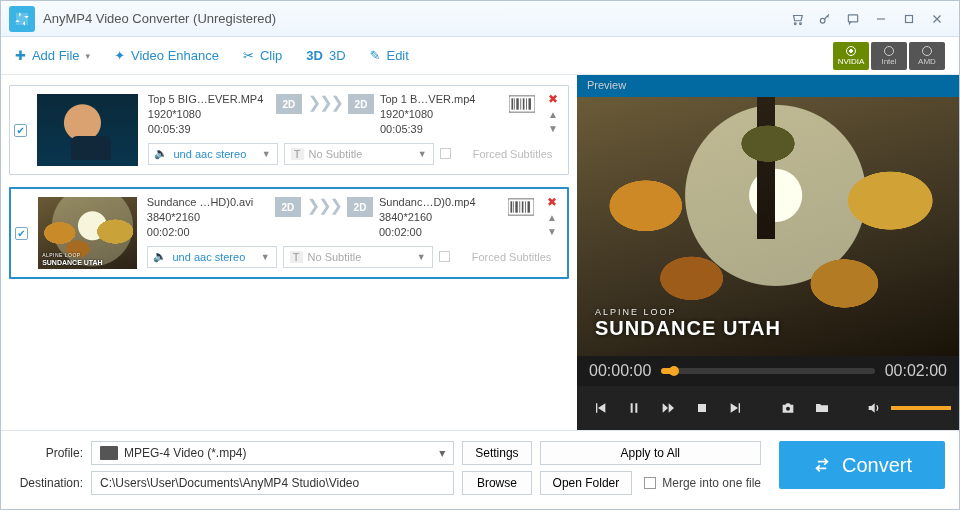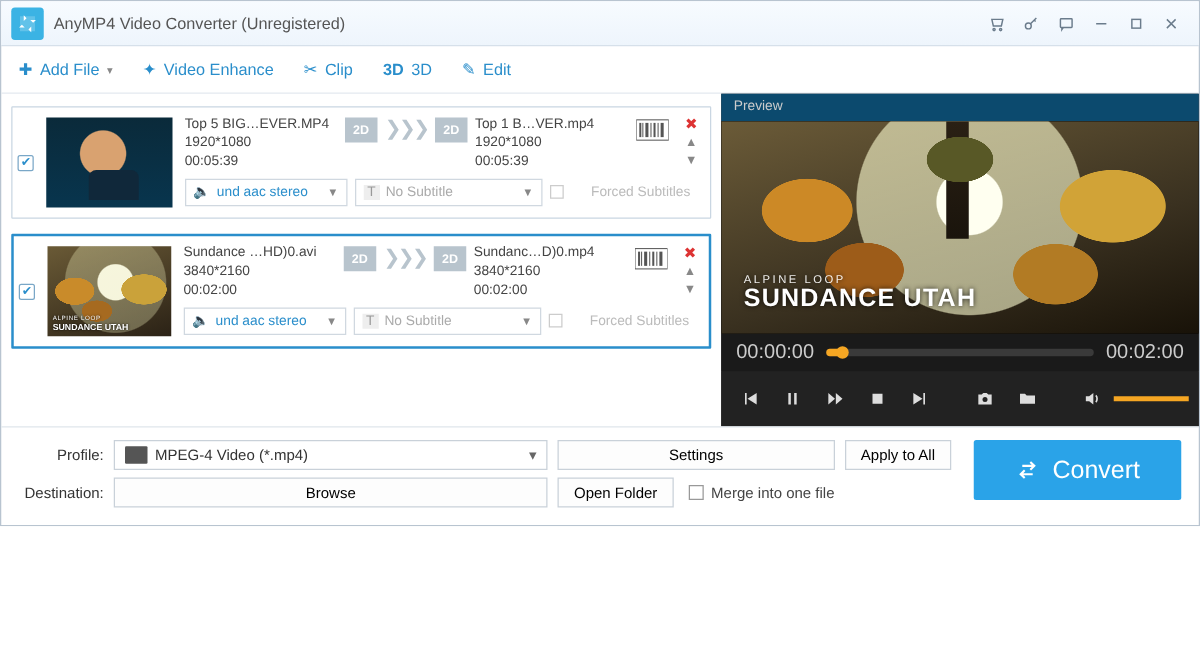--- a/index.html
+++ b/index.html
@@ -1,17 +1,17 @@
 <!DOCTYPE html>
 <html><head>
 <meta charset="utf-8">
 <style>
   * { box-sizing: border-box; margin: 0; padding: 0; }
   body { font-family: "Segoe UI", Arial, sans-serif; font-size: 12px; color: #333; background: #fff; }
-  .window { width: 960px; height: 421px; border: 1px solid #b8c4d0; background: #fff; display: flex; flex-direction: column; }
+  .window { width: 960px; height: 510px; border: 1px solid #b8c4d0; background: #fff; display: flex; flex-direction: column; }
   .titlebar { height: 36px; background: linear-gradient(#f7fbff,#eef5fc); display: flex; align-items: center; padding: 0 8px; border-bottom: 1px solid #d6e0ea; }
   .logo { width: 26px; height: 26px; background: #3bb3e4; border-radius: 3px; display:flex; align-items:center; justify-content:center; margin-right:8px;}
   .logo svg { width:18px; height:18px; }
   .title-text { font-size: 13px; color: #555; }
   .titlebar .spacer { flex: 1; }
   .title-btn { width: 28px; height: 24px; display:flex; align-items:center; justify-content:center; color:#6b7c8c; cursor:pointer; }
   .title-btn svg { width:14px; height:14px; }
   .toolbar { height: 38px; display:flex; align-items:center; padding: 0 14px; gap: 24px; border-bottom:1px solid #e4e9ef;}
   .tool-btn { display:flex; align-items:center; gap:6px; color:#2a8ecb; font-size:13px; cursor:pointer; }
   .tool-btn .icon { color:#2a8ecb; }
@@ -50,21 +50,21 @@
   .row2 { display:flex; align-items:center; gap:6px; margin-top:6px; }
   .dd { height:22px; border:1px solid #d0d8e0; background:#fff; display:flex; align-items:center; padding:0 6px; font-size:11px; color:#555; cursor:pointer; }
   .dd .caret { margin-left:auto; color:#888; font-size:9px;}
   .dd.audio { width:130px; color:#2a8ecb;}
   .dd.audio .spk{color:#2a8ecb; margin-right:5px;}
   .dd.sub { width:150px; color:#aaa;}
   .dd.sub .t{ background:#eee; padding:0 3px; margin-right:5px; color:#999;}
   .forced { display:flex; align-items:center; gap:22px; color:#bbb; font-size:11px;}
   .forced .box{width:11px;height:11px;border:1px solid #ccc;}
   .preview-pane { flex:1; background:#1f1f1f; display:flex; flex-direction:column; }
-  .preview-header { height:22px; background:#0c4a6e; color:#ccc; font-size:11px; padding:4px 10px; }
+  .preview-header { height:22px; background:#0369a1; color:#ccc; font-size:11px; padding:4px 10px; }
   .preview-img { flex:1; position:relative; overflow:hidden; background:#000;}
   .preview-img .bg { position:absolute; inset:0; background:
      radial-gradient(circle at 52% 38%, rgba(255,255,240,1) 0 26px, rgba(255,255,210,.6) 27px 90px, transparent 91px),
      linear-gradient(165deg,#6b5b38 0%, #3a3120 60%, #181208 100%);}
   .preview-img .leaves{position:absolute;inset:0;background:
      radial-gradient(ellipse 60px 42px at 18% 42%, #c8892a 60%, transparent 61%),
      radial-gradient(ellipse 70px 48px at 82% 40%, #cda13a 60%, transparent 61%),
      radial-gradient(ellipse 52px 36px at 30% 70%, #9c5e1e 60%, transparent 61%),
      radial-gradient(ellipse 56px 40px at 70% 72%, #b07b28 60%, transparent 61%),
      radial-gradient(ellipse 44px 30px at 50% 18%, #5a5a2a 60%, transparent 61%);
@@ -161,20 +161,34 @@
       <span>Clip</span>
     </div>
     <div class="tool-btn">
       <span class="icon" style="font-weight:700;">3D</span>
       <span>3D</span>
     </div>
     <div class="tool-btn">
       <span class="icon">✎</span>
       <span>Edit</span>
     </div>
+    <div class="gpu-chips">
+      <div class="chip active">
+          <div class="dot"></div>
+          <span>NVIDIA</span>
+        </div>
+      <div class="chip">
+          <div class="dot"></div>
+          <span>Intel</span>
+        </div>
+      <div class="chip">
+          <div class="dot"></div>
+          <span>AMD</span>
+        </div>
+    </div>
   </div>
 
   <div class="content">
 
     <div class="list-pane" id="list-pane">
         <div class="item">
     <div class="item-check">
       <div class="ck">✔</div>
     </div>
     <div class="thumb thumb1">
@@ -371,20 +385,23 @@
       <label>Profile:</label>
       <div class="input-like profile-dd">
         <span class="ic"></span>
         <span>MPEG-4 Video (*.mp4)</span>
         <span class="caret">▾</span>
       </div>
       <button class="btn">Settings</button>
       <button class="btn">Apply to All</button>
 
       <label>Destination:</label>
+      <div class="input-like">
+          <span>C:\Users\User\Documents\AnyMP4 Studio\Video</span>
+        </div>
       <button class="btn">Browse</button>
       <div style="display:flex;gap:12px;">
         <button class="btn">Open Folder</button>
         <div class="merge">
           <span class="box"></span>
           <span>Merge into one file</span>
         </div>
       </div>
     </div>
     <div class="convert-btn">

